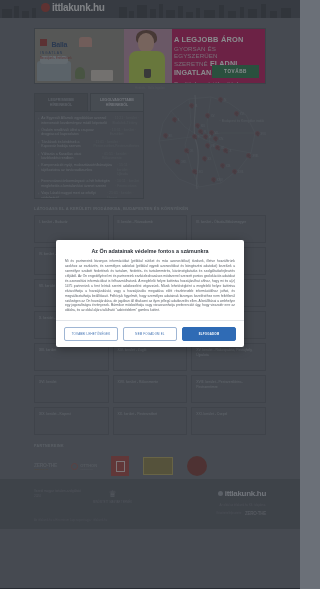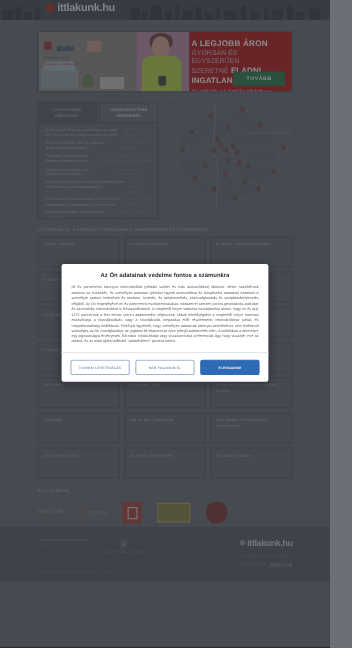--- a/index.html
+++ b/index.html
@@ -76,21 +76,21 @@
   }
   .person-head { position:absolute; left:14px; top:4px; width:16px; height:19px;
     background:#d8a893; border-radius:48% 48% 42% 42%; }
   .person-hair { position:absolute; left:12px; top:1px; width:21px; height:14px;
     background:#6d4a3d; border-radius:50% 50% 30% 30%; }
   .person-body { position:absolute; left:5px; top:22px; width:36px; height:34px;
     background:#b6d24a; border-radius:8px 8px 0 0; }
   .cup { position:absolute; left:20px; top:40px; width:7px; height:9px;
     background:#4e4a46; border-radius:1px 1px 2px 2px; }
   .banner-right {
-    flex: 1; background: #b91c1c; position: relative; padding: 6px 7px 0 2px;
+    flex: 1; background: #be185d; position: relative; padding: 6px 7px 0 2px;
   }
   .bt1 { font-size: 7.4px; font-weight: bold; color: #ffffff; letter-spacing: 0.2px; }
   .bt2 { font-size: 6.2px; color: #d8b9cb; letter-spacing: 0.1px; margin-top: 1px; }
   .bt3 { font-size: 7.2px; font-weight: bold; color: #ffffff; letter-spacing: 0.1px; }
   .bt3 .sub { font-weight: normal; color: #d8b9cb; font-size: 6.2px; }
   .bt4 { font-size: 6px; color: #f3dce8; margin-top: 4px; }
   .banner-cta {
     position: absolute; right: 6px; bottom: 5px;
     background: #2e7d4f; color: #fff; font-size: 4.6px; font-weight: bold;
     padding: 4px 12px; border: none; letter-spacing: 0.6px; cursor: pointer;

